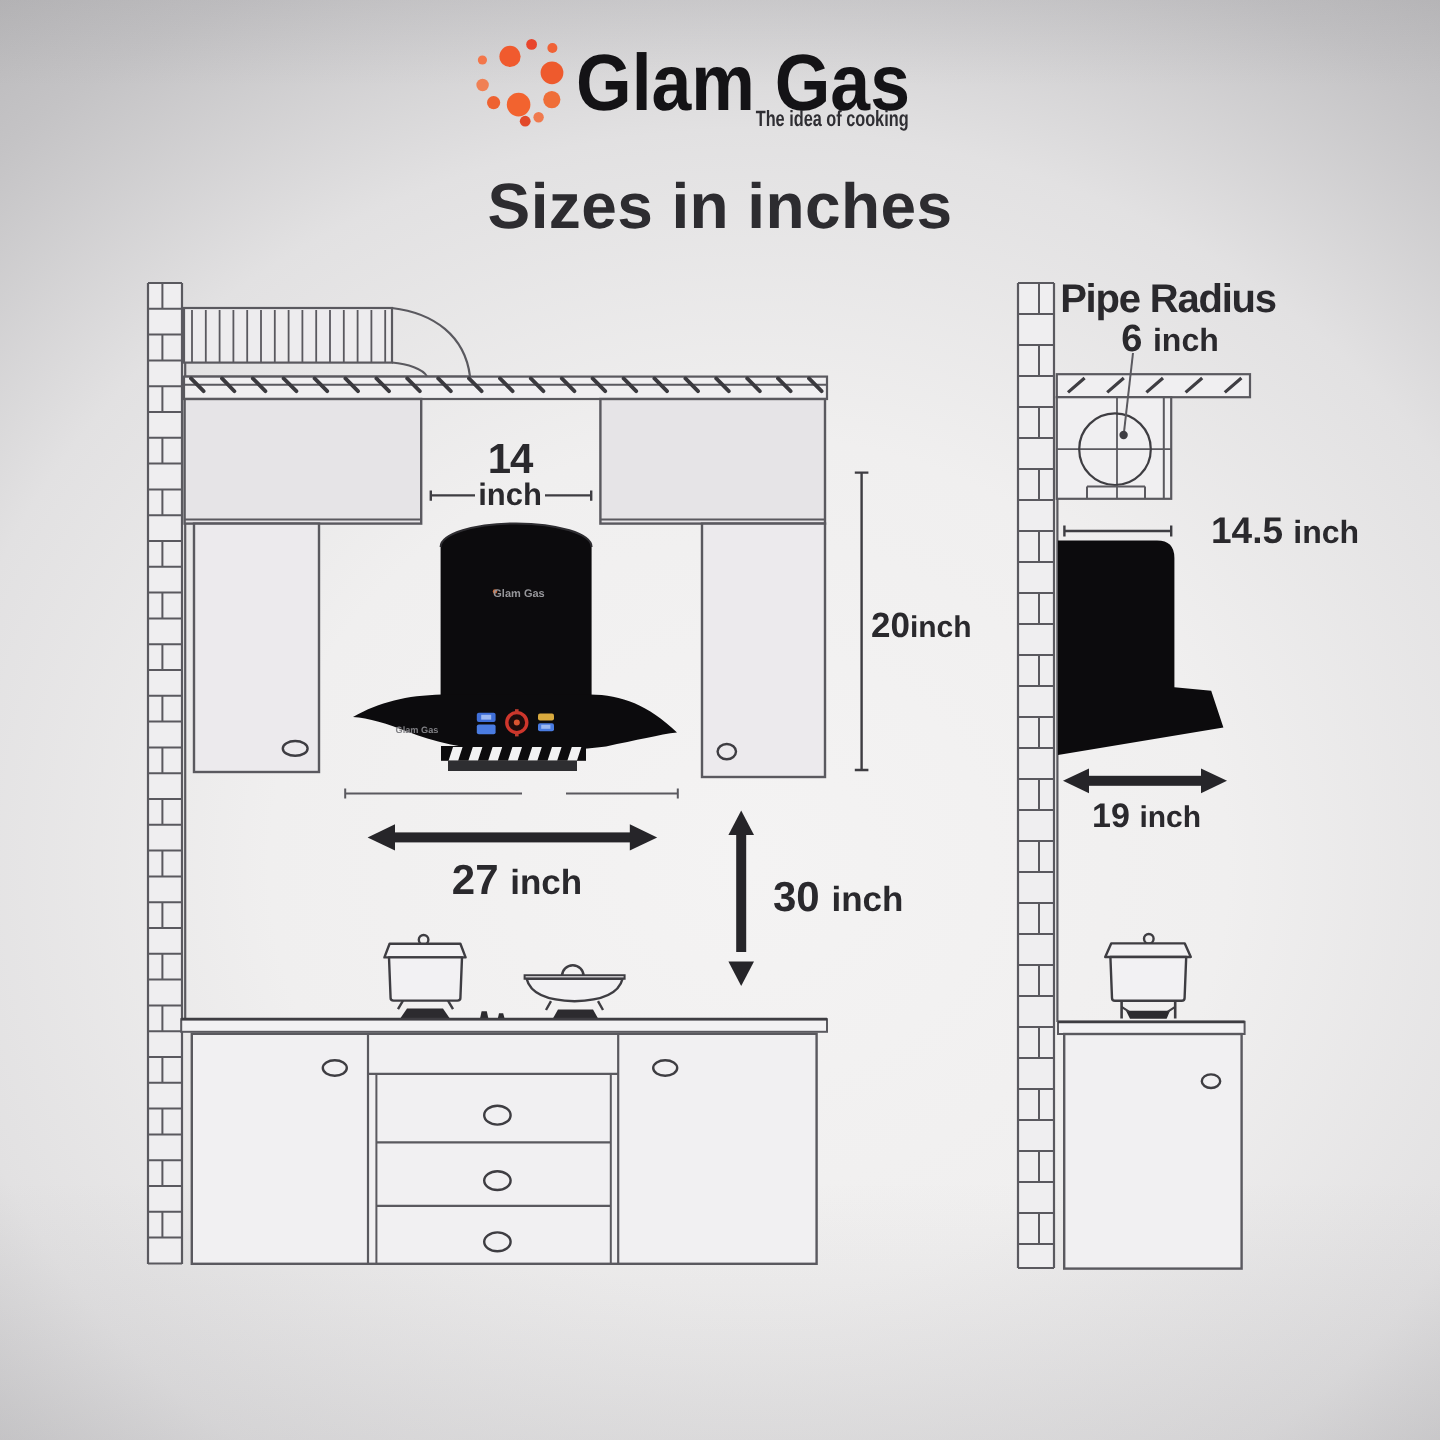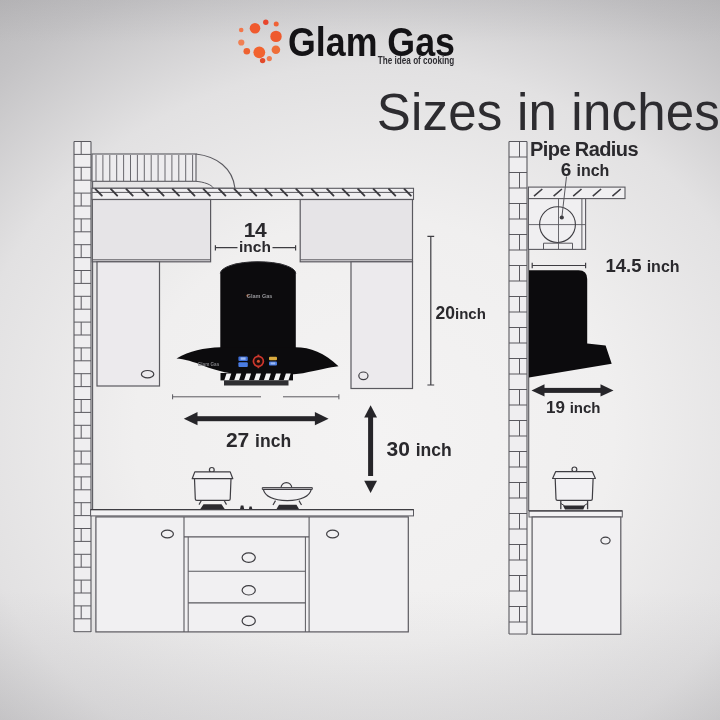--- a/index.html
+++ b/index.html
@@ -25,21 +25,21 @@
       <circle cx="259.3" cy="52.3" r="5.9" fill="#f2632f"></circle>
       <circle cx="275.9" cy="49.8" r="4.3" fill="#ef6e38"></circle>
       <circle cx="262.6" cy="60.6" r="2.7" fill="#e2492a"></circle>
       <circle cx="269.3" cy="58.6" r="2.6" fill="#f07a4e"></circle>
     </svg>
 
 <div class="t" style="left:288px;top:21.7px;font-size:40px;line-height:1;font-weight:bold;color:#141316;transform:scaleX(0.894);transform-origin:0 0;">Glam Gas</div>
 
 <div class="t" style="right:266px;top:55px;font-size:11px;line-height:1;font-weight:bold;color:#2f2e33;transform:scaleX(0.74);transform-origin:100% 0;">The idea of cooking</div>
 
-<div class="t" style="left:0;top:86.8px;width:720px;text-align:right;font-size:51px;line-height:1;font-weight:normal;color:#2d2c30;letter-spacing:0.2px;">Sizes in inches</div>
+<div class="t" style="left:0;top:86.8px;width:720px;text-align:center;font-size:32px;line-height:1;font-weight:bold;color:#2d2c30;letter-spacing:0.2px;">Sizes in inches</div>
 
 <svg class="t" style="left:0;top:0" width="720" height="720" viewBox="0 0 720 720">
 
 <g>
         <rect x="74.0" y="141.5" width="17.0" height="490.5" fill="#efeef0"></rect>
         <path d="M74.0,141.5 H91.0 M74.0,154.4 H91.0 M81.2,141.5 V154.4 M74.0,167.3 H91.0 M74.0,180.20000000000002 H91.0 M81.2,167.3 V180.2 M74.0,193.10000000000002 H91.0 M74.0,206.00000000000003 H91.0 M81.2,193.1 V206.0 M74.0,218.90000000000003 H91.0 M74.0,231.80000000000004 H91.0 M81.2,218.9 V231.8 M74.0,244.70000000000005 H91.0 M74.0,257.6 H91.0 M81.2,244.7 V257.6 M74.0,270.5 H91.0 M74.0,283.4 H91.0 M81.2,270.5 V283.4 M74.0,296.29999999999995 H91.0 M74.0,309.19999999999993 H91.0 M81.2,296.3 V309.2 M74.0,322.0999999999999 H91.0 M74.0,334.9999999999999 H91.0 M81.2,322.1 V335.0 M74.0,347.89999999999986 H91.0 M74.0,360.79999999999984 H91.0 M81.2,347.9 V360.8 M74.0,373.6999999999998 H91.0 M74.0,386.5999999999998 H91.0 M81.2,373.7 V386.6 M74.0,399.4999999999998 H91.0 M74.0,412.39999999999975 H91.0 M81.2,399.5 V412.4 M74.0,425.2999999999997 H91.0 M74.0,438.1999999999997 H91.0 M81.2,425.3 V438.2 M74.0,451.0999999999997 H91.0 M74.0,463.99999999999966 H91.0 M81.2,451.1 V464.0 M74.0,476.89999999999964 H91.0 M74.0,489.7999999999996 H91.0 M81.2,476.9 V489.8 M74.0,502.6999999999996 H91.0 M74.0,515.5999999999996 H91.0 M81.2,502.7 V515.6 M74.0,528.4999999999995 H91.0 M74.0,541.3999999999995 H91.0 M81.2,528.5 V541.4 M74.0,554.2999999999995 H91.0 M74.0,567.1999999999995 H91.0 M81.2,554.3 V567.2 M74.0,580.0999999999995 H91.0 M74.0,592.9999999999994 H91.0 M81.2,580.1 V593.0 M74.0,605.8999999999994 H91.0 M74.0,618.7999999999994 H91.0 M81.2,605.9 V618.8 M74.0,631.6999999999994 H91.0" stroke="#5a595f" stroke-width="1" fill="none"></path>
         <path d="M74.0,141.5 V632.0 M91.0,141.5 V632.0" stroke="#5a595f" stroke-width="1.1" fill="none"></path>
       </g>
 
 <path d="M92.6,154 V510" stroke="#5a595f" stroke-width="1.1" fill="none"></path>

